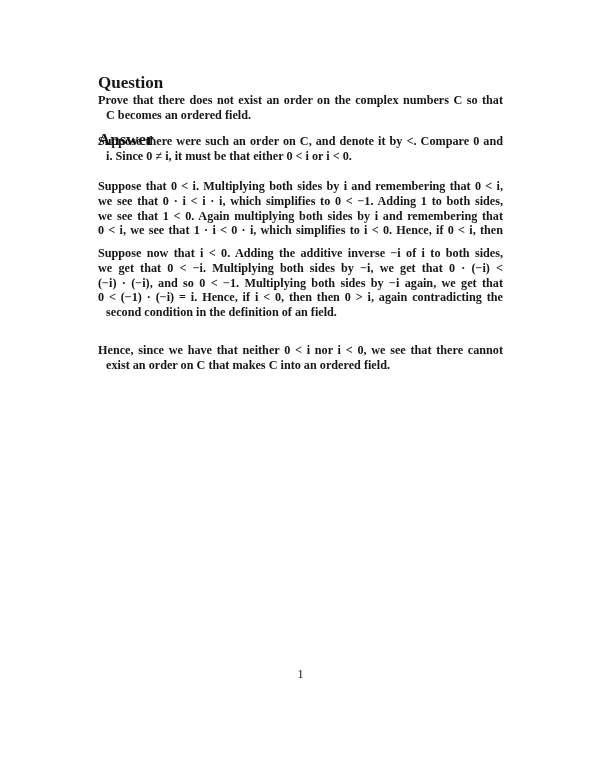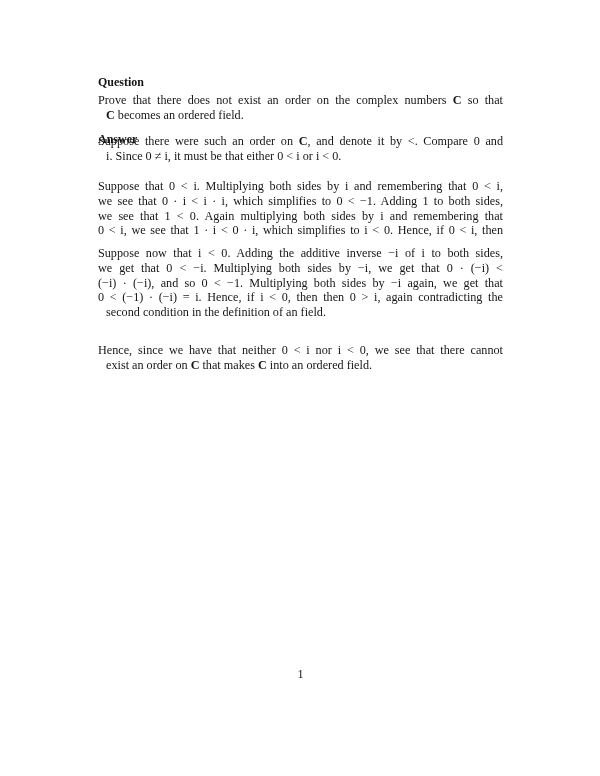--- a/index.html
+++ b/index.html
@@ -11,38 +11,39 @@
     position: relative;
     overflow: hidden;
   }
   .page {
     position: absolute; inset: 0;
     background: #ffffff;
   }
   .heading {
     position: absolute; left: 98px; width: 405px;
     font-weight: bold;
-    font-size: 12px; line-height: 15px;
+    font-size: 17px; line-height: 15px;
     white-space: nowrap;
   }
   #question-heading { top: 75px; }
   #answer-heading   { top: 132px; }
   .para {
     position: absolute; left: 98px; width: 405px;
     font-size: 12.2px;
   }
   #question-para { top: 93px; }
   #answer-para-0 { top: 134px; }
   #answer-para-1 { top: 179px; }
   #answer-para-2 { top: 246px; }
   #answer-para-3 { top: 343px; }
   .line {
     line-height: 14.8px;
     text-align: justify;
     text-align-last: justify;
+    font-weight: bold;
     -moz-text-align-last: justify;
   }
   .line.last {
     text-align-last: left;
     margin-left: 8px;
     -moz-text-align-last: left;
   }
   .page-number {
     position: absolute; left: 98px; width: 405px; top: 667px;
     text-align: center;

